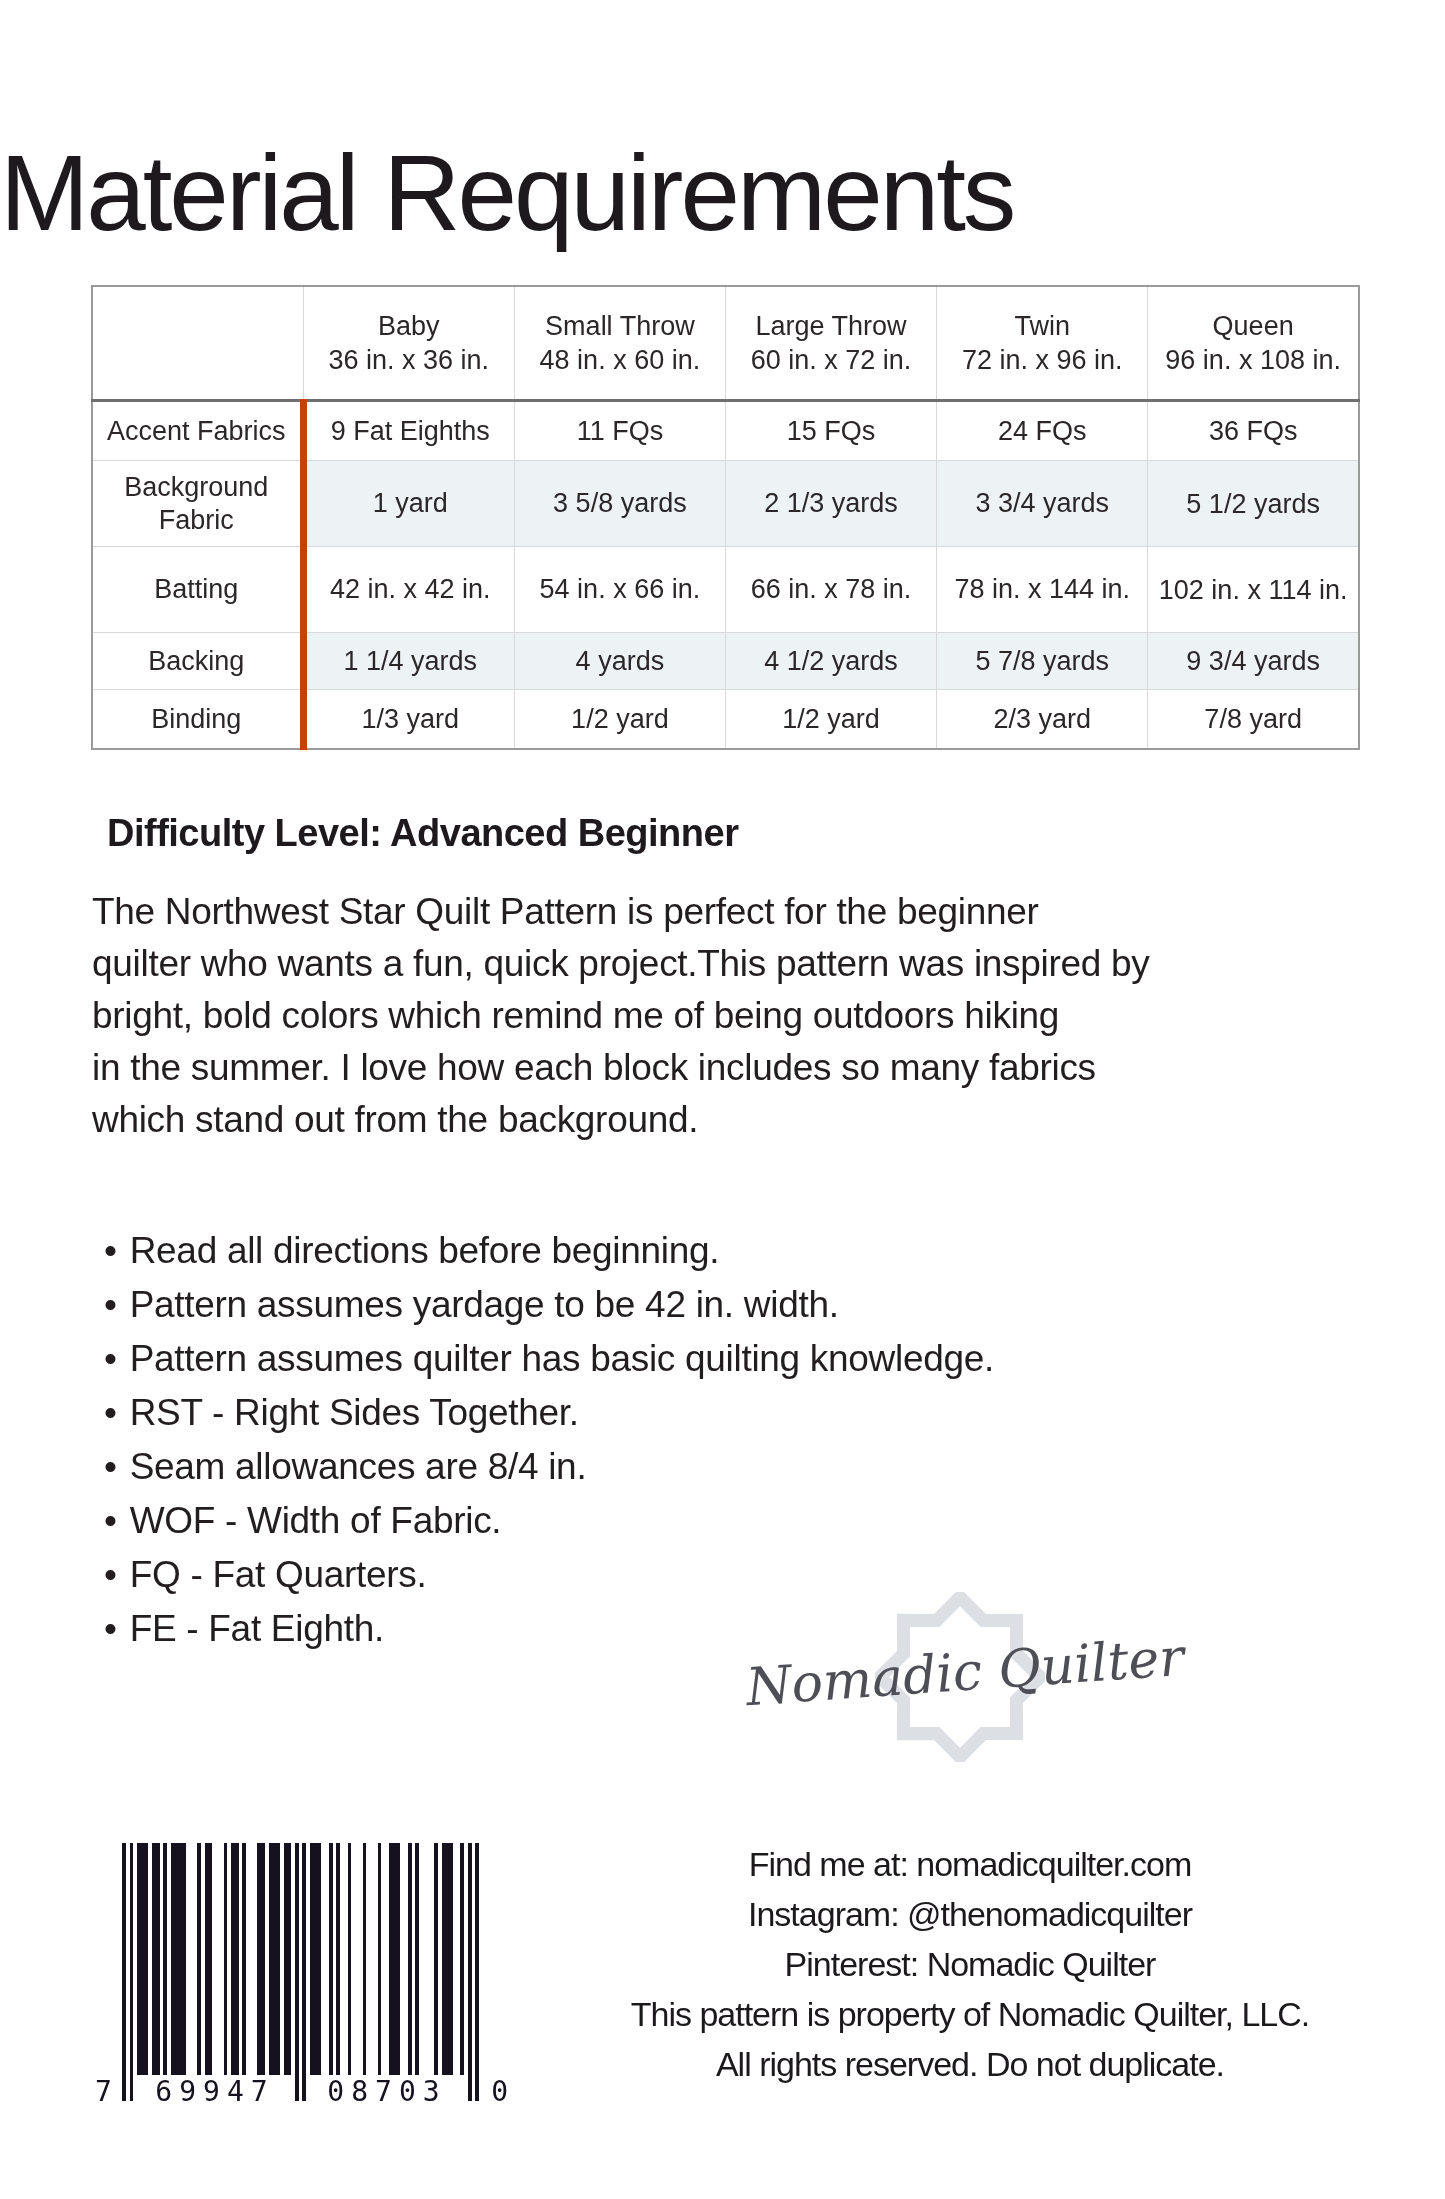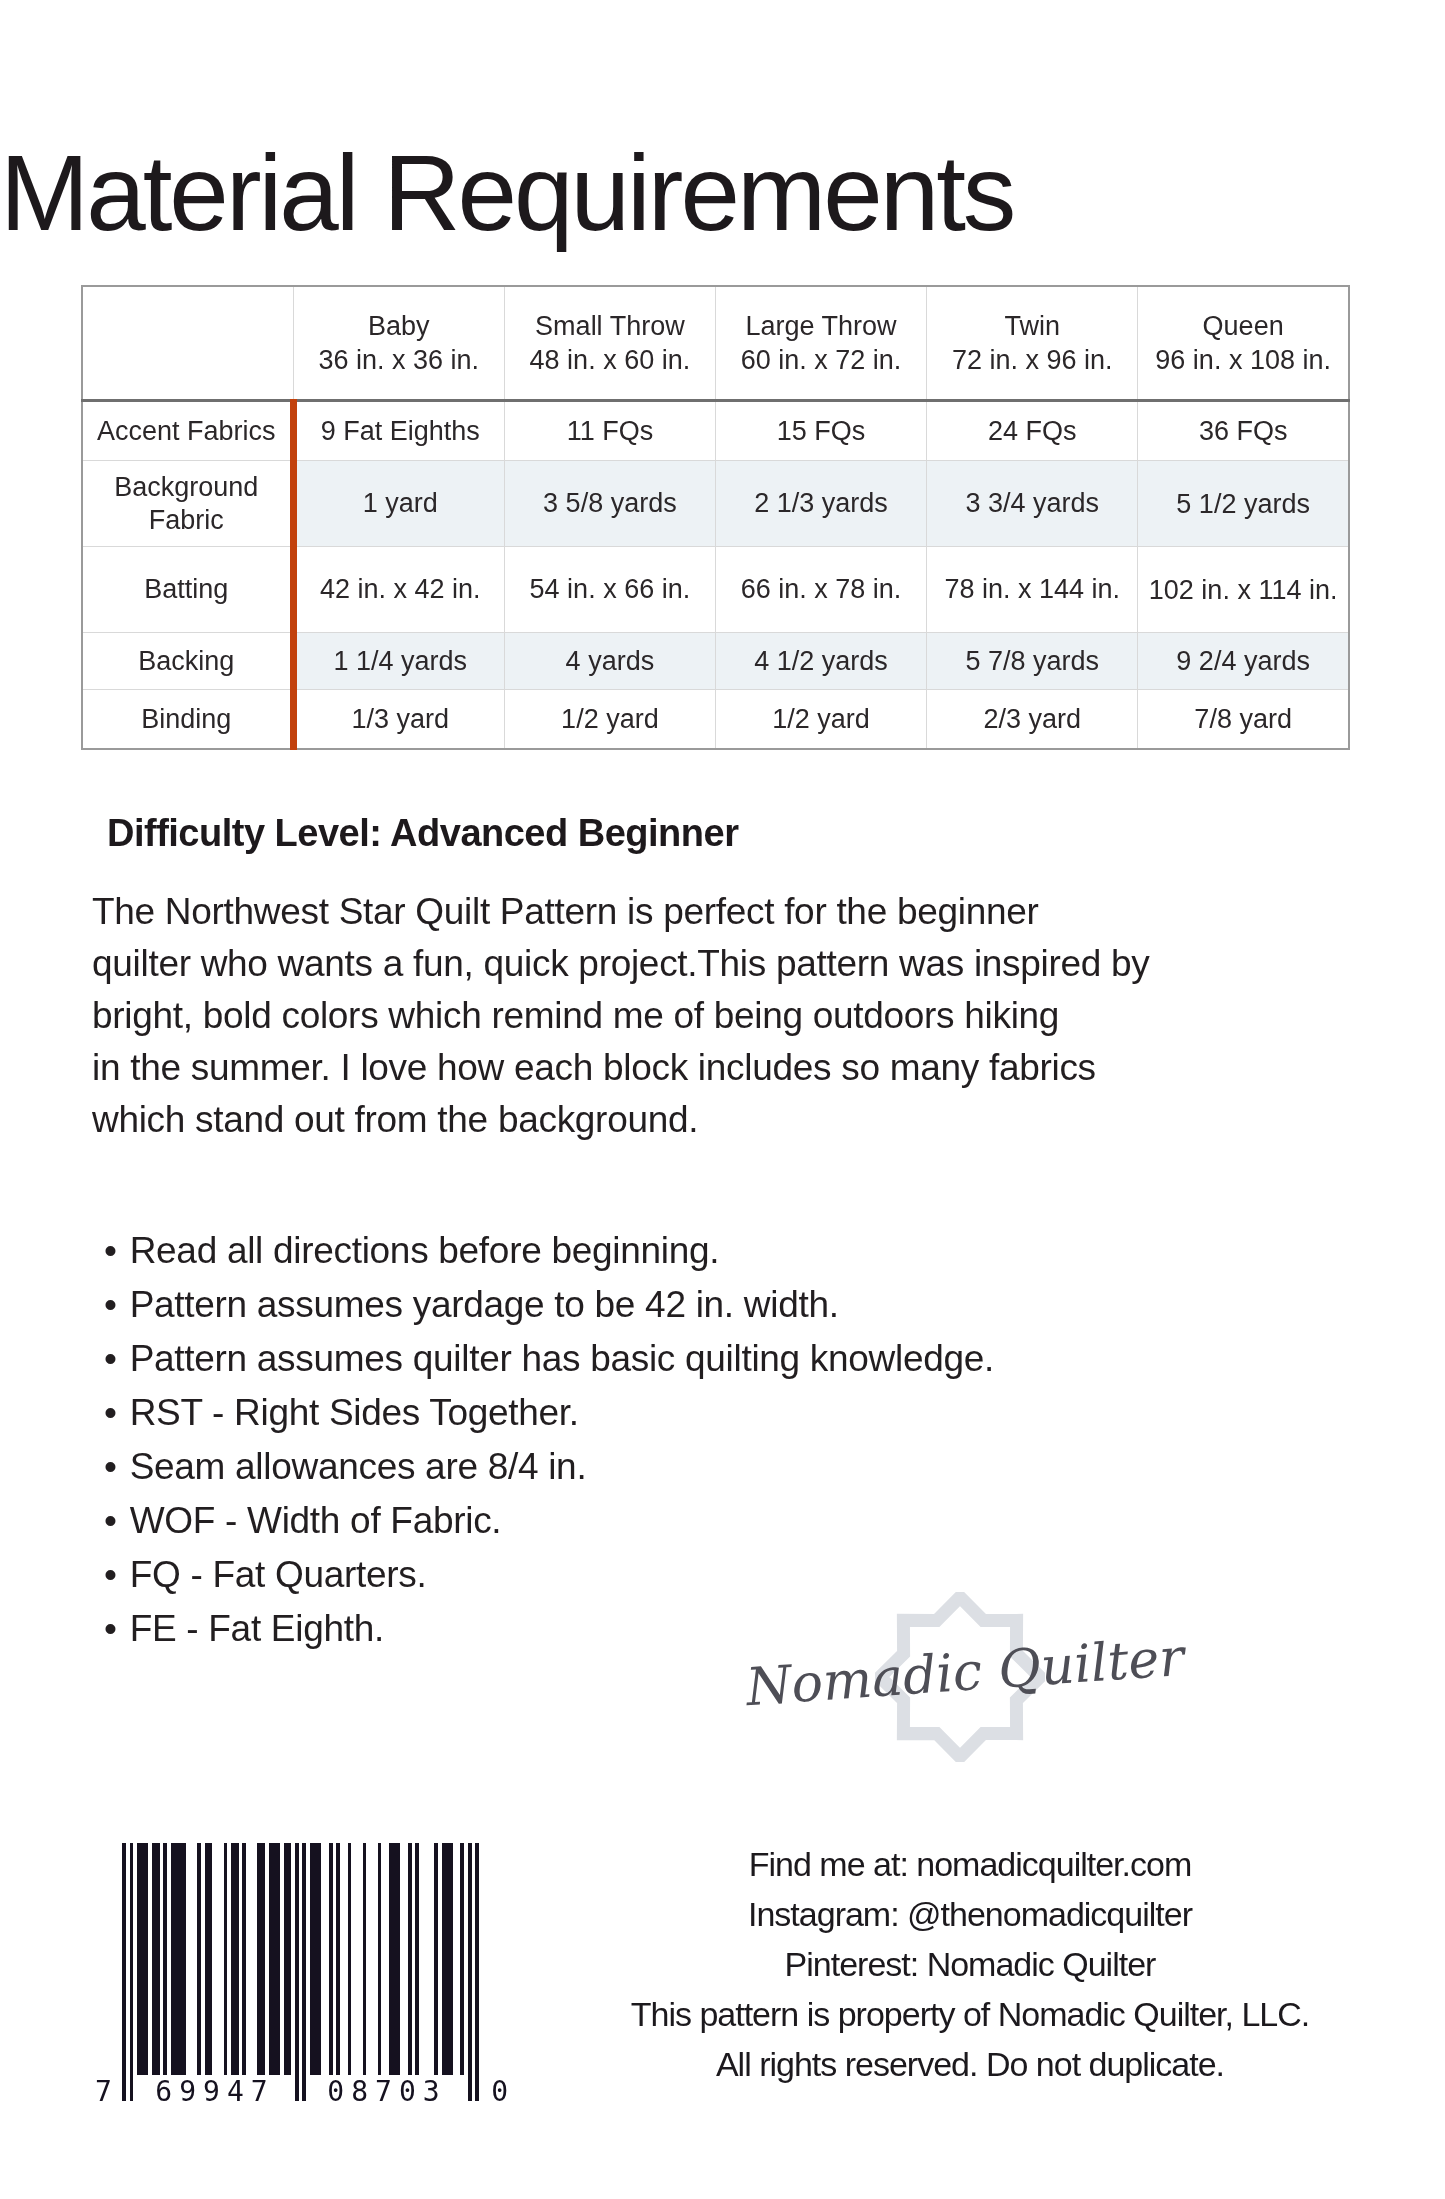--- a/index.html
+++ b/index.html
@@ -15,21 +15,21 @@
   
   .title {
     position:absolute; top:140px; left:0; width:100%;
     font-size:107px; line-height:107px;
     font-weight:400; letter-spacing:-3px;
     color:#1d191c;
   }
 
   
   .mat-table {
-    position:absolute; left:81px; top:285px;
+    position:absolute; left:91px; top:285px;
     width:1269px;
     border-collapse:collapse; table-layout:fixed;
     background:#fff;
     border:2px solid #9a9a9a;
   }
   .mat-table th, .mat-table td {
     border:1px solid #d9d9d9;
     font-size:27px; font-weight:400;
     text-align:center; vertical-align:middle;
     color:#2b2729; white-space:nowrap;
@@ -162,21 +162,21 @@
         <td>66 in. x 78 in.</td>
         <td>78 in. x 144 in.</td>
         <td class="col-wrap">102 in. x 114 in.</td>
       </tr>
       <tr>
         <td class="label-cell">Backing</td>
         <td class="shaded ">1 1/4 yards</td>
         <td class="shaded ">4 yards</td>
         <td class="shaded ">4 1/2 yards</td>
         <td class="shaded ">5 7/8 yards</td>
-        <td class="shaded col-wrap">9 2/4 yards</td>
+        <td class="shaded col-wrap">9 3/4 yards</td>
       </tr>
       <tr>
         <td class="label-cell">Binding</td>
         <td>1/3 yard</td>
         <td>1/2 yard</td>
         <td>1/2 yard</td>
         <td>2/3 yard</td>
         <td class="col-wrap">7/8 yard</td>
       </tr>
     </tbody>

